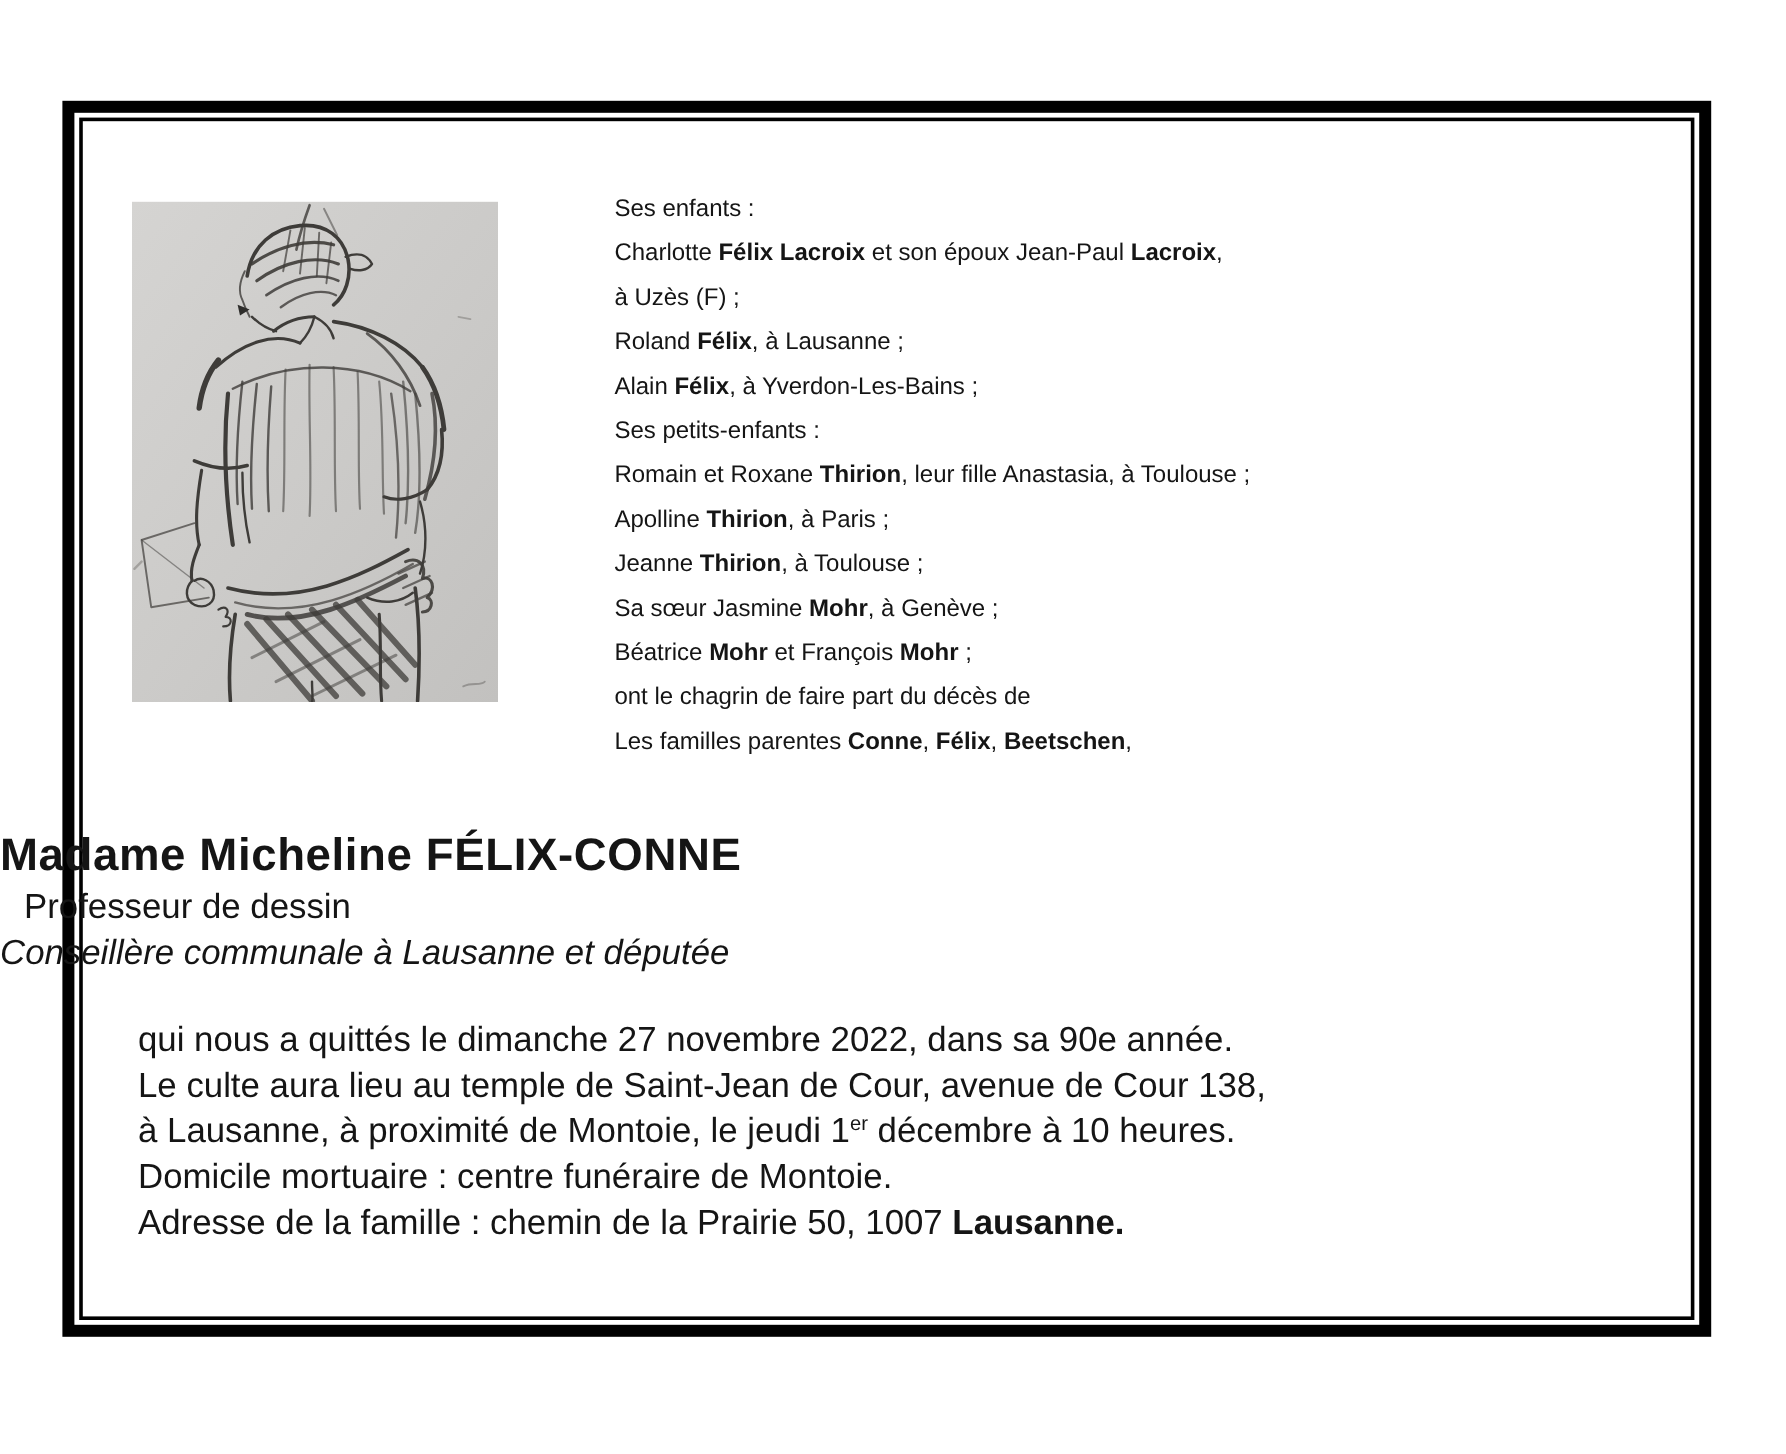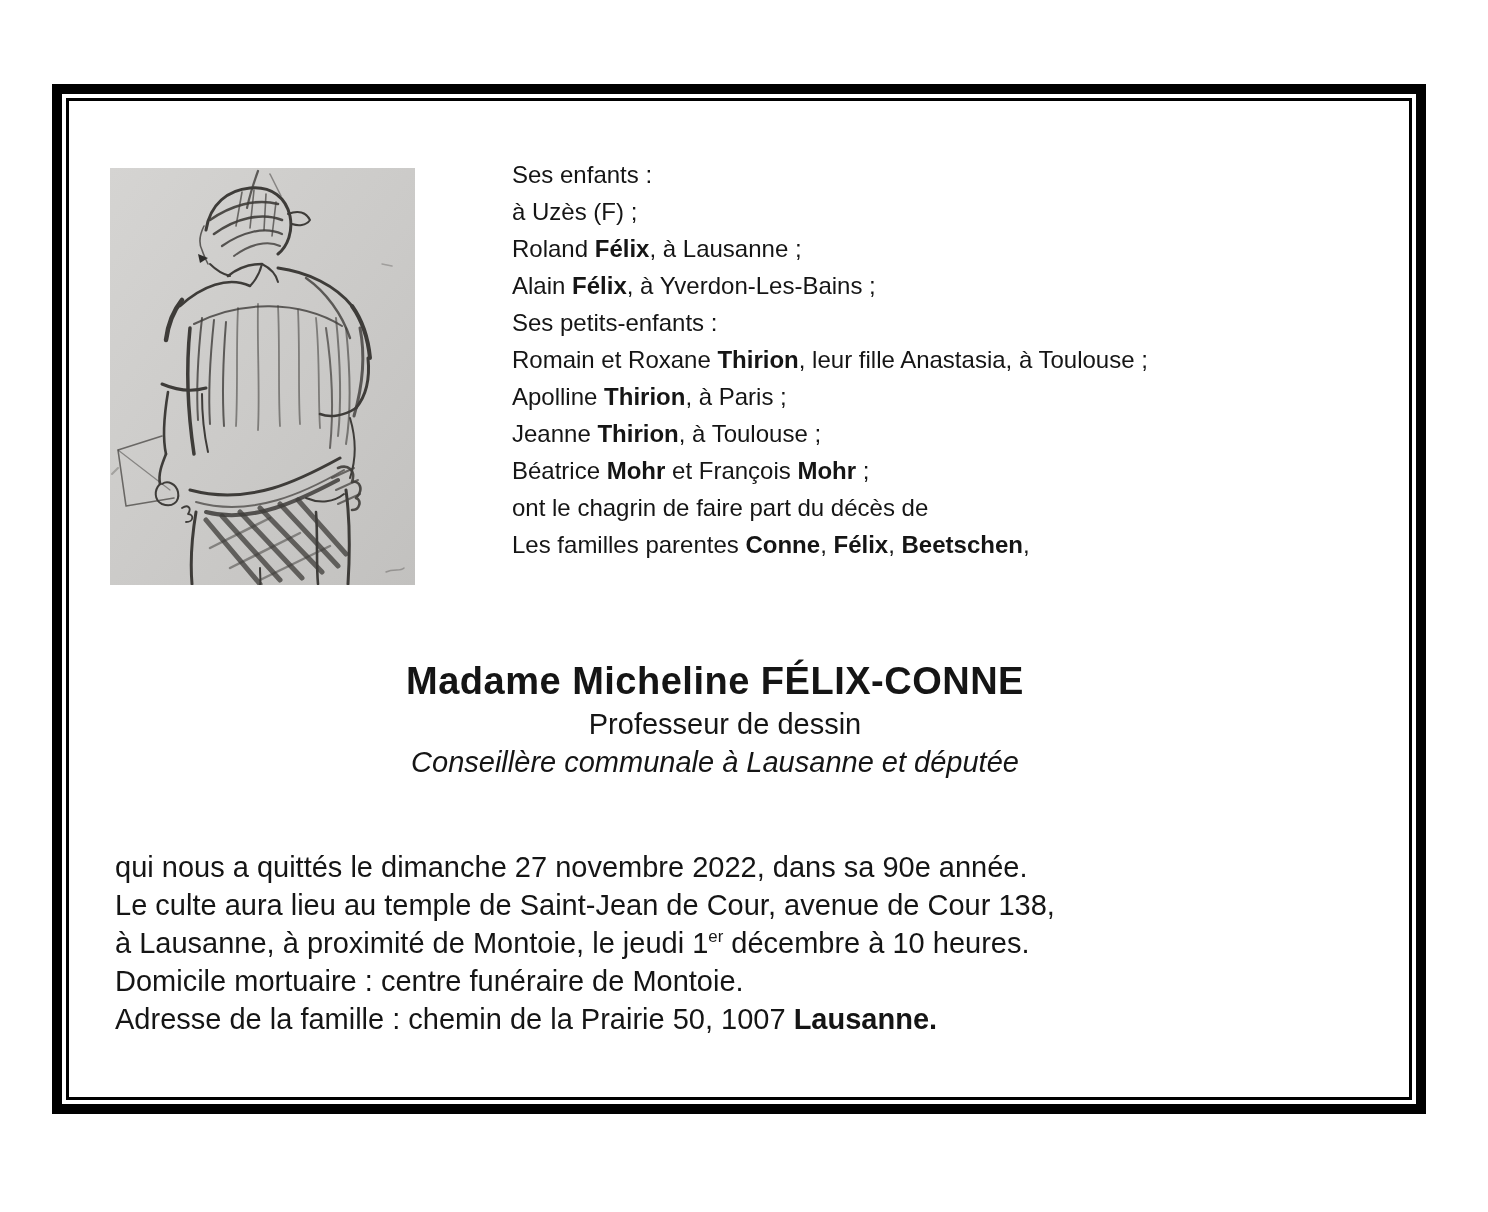--- a/index.html
+++ b/index.html
@@ -31,30 +31,29 @@
     position: absolute;
     left: 110px; top: 168px;
     width: 305px; height: 417px;
   }
   .sketch svg { display: block; width: 100%; height: 100%; }
   
   .family-list {
     position: absolute;
     left: 512px; top: 156px;
     width: 900px;
-    font-size: 24px;
+    font-size: 20px;
     line-height: 37px;
     white-space: nowrap;
   }
   
   .title-block {
     position: absolute;
-    left: 0; top: 660px;
+    left: 0; top: 692px;
     width: 1430px;
-    text-align: center;
   }
   .deceased-name {
     font-size: 38px;
     font-weight: 700;
     line-height: 42px;
     letter-spacing: 0.5px;
   }
   .deceased-profession {
     font-size: 29px;
     line-height: 38px;
@@ -188,27 +187,29 @@
 
         <path d="M272 96 L282 98" stroke-width="1.5" opacity="0.3"></path>
         <path d="M8 300 L2 306" stroke-width="2" opacity="0.3"></path>
         <path d="M276 404 C284 400 290 404 294 400" stroke-width="1.5" opacity="0.35"></path>
       </g>
     </svg>
   </div>
 
   <div class="family-list">
       <div><span>Ses enfants :</span></div>
+      <div><span>Charlotte </span><span class="seg-b">Félix Lacroix</span><span> et son époux Jean-Paul </span><span class="seg-b">Lacroix</span><span>,</span></div>
       <div><span>à Uzès (F) ;</span></div>
       <div><span>Roland </span><span class="seg-b">Félix</span><span>, à Lausanne ;</span></div>
       <div><span>Alain </span><span class="seg-b">Félix</span><span>, à Yverdon-Les-Bains ;</span></div>
       <div><span>Ses petits-enfants :</span></div>
       <div><span>Romain et Roxane </span><span class="seg-b">Thirion</span><span>, leur fille Anastasia, à Toulouse ;</span></div>
       <div><span>Apolline </span><span class="seg-b">Thirion</span><span>, à Paris ;</span></div>
       <div><span>Jeanne </span><span class="seg-b">Thirion</span><span>, à Toulouse ;</span></div>
+      <div><span>Sa sœur Jasmine </span><span class="seg-b">Mohr</span><span>, à Genève ;</span></div>
       <div><span>Béatrice </span><span class="seg-b">Mohr</span><span> et François </span><span class="seg-b">Mohr</span><span> ;</span></div>
       <div><span>ont le chagrin de faire part du décès de</span></div>
       <div><span>Les familles parentes </span><span class="seg-b">Conne</span><span>, </span><span class="seg-b">Félix</span><span>, </span><span class="seg-b">Beetschen</span><span>,</span></div>
     </div>
 
   <div class="title-block">
     <div class="deceased-name">Madame Micheline FÉLIX-CONNE</div>
     <div class="deceased-profession">Professeur de dessin</div>
     <div class="deceased-role">Conseillère communale à Lausanne et députée</div>
   </div>

